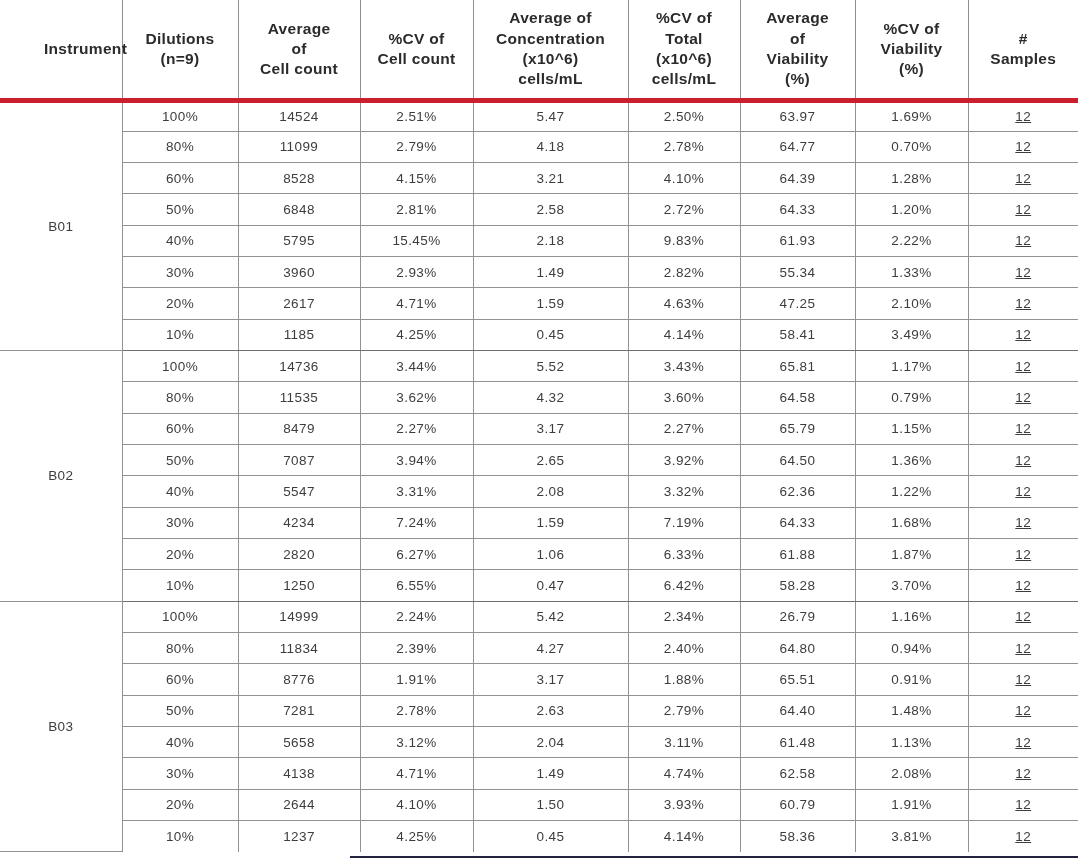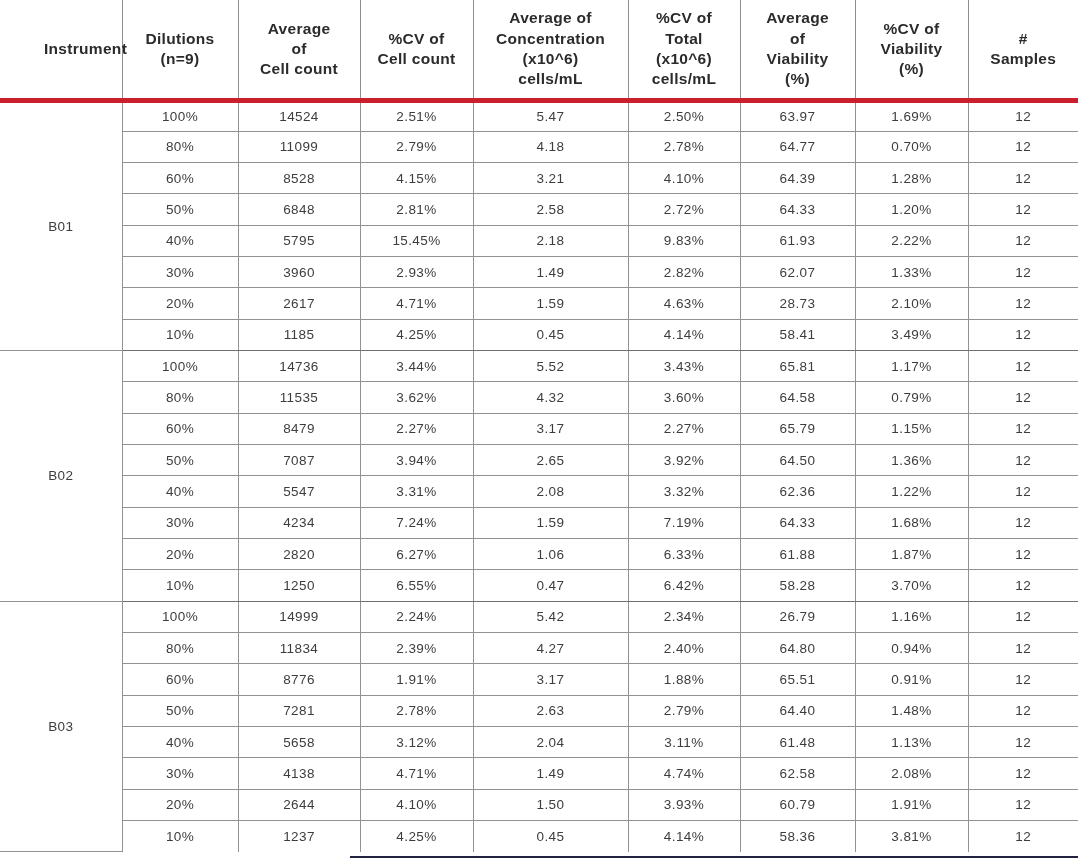--- a/index.html
+++ b/index.html
@@ -38,21 +38,21 @@
   td {
     font-size: 13.5px;
     color: #3d3d3d;
     text-align: center;
     vertical-align: middle;
     letter-spacing: 0.4px;
     padding: 0 2px;
     border: 1px solid #929292;
   }
   td.col-instrument { border-left: none; }
-  td:last-child { border-right: none; }
+  td:last-child { border-right: none; text-decoration: underline; }
   tr.group-last td { border-bottom: 1px solid #6f6f6f; text-align: center; }
   tbody tr:last-child td { border-bottom: none; }
   .bottom-bar {
     position: absolute;
     left: 350px;
     right: 0;
     bottom: 0;
     height: 2px;
     background: #23233f;
   }
@@ -153,31 +153,31 @@
           <td>61.93</td>
           <td>2.22%</td>
           <td>12</td>
         </tr>
         <tr>
           <td>30%</td>
           <td>3960</td>
           <td>2.93%</td>
           <td>1.49</td>
           <td>2.82%</td>
-          <td>62.07</td>
+          <td>55.34</td>
           <td>1.33%</td>
           <td>12</td>
         </tr>
         <tr>
           <td>20%</td>
           <td>2617</td>
           <td>4.71%</td>
           <td>1.59</td>
           <td>4.63%</td>
-          <td>28.73</td>
+          <td>47.25</td>
           <td>2.10%</td>
           <td>12</td>
         </tr>
         <tr class="group-last">
           <td>10%</td>
           <td>1185</td>
           <td>4.25%</td>
           <td>0.45</td>
           <td>4.14%</td>
           <td>58.41</td>

